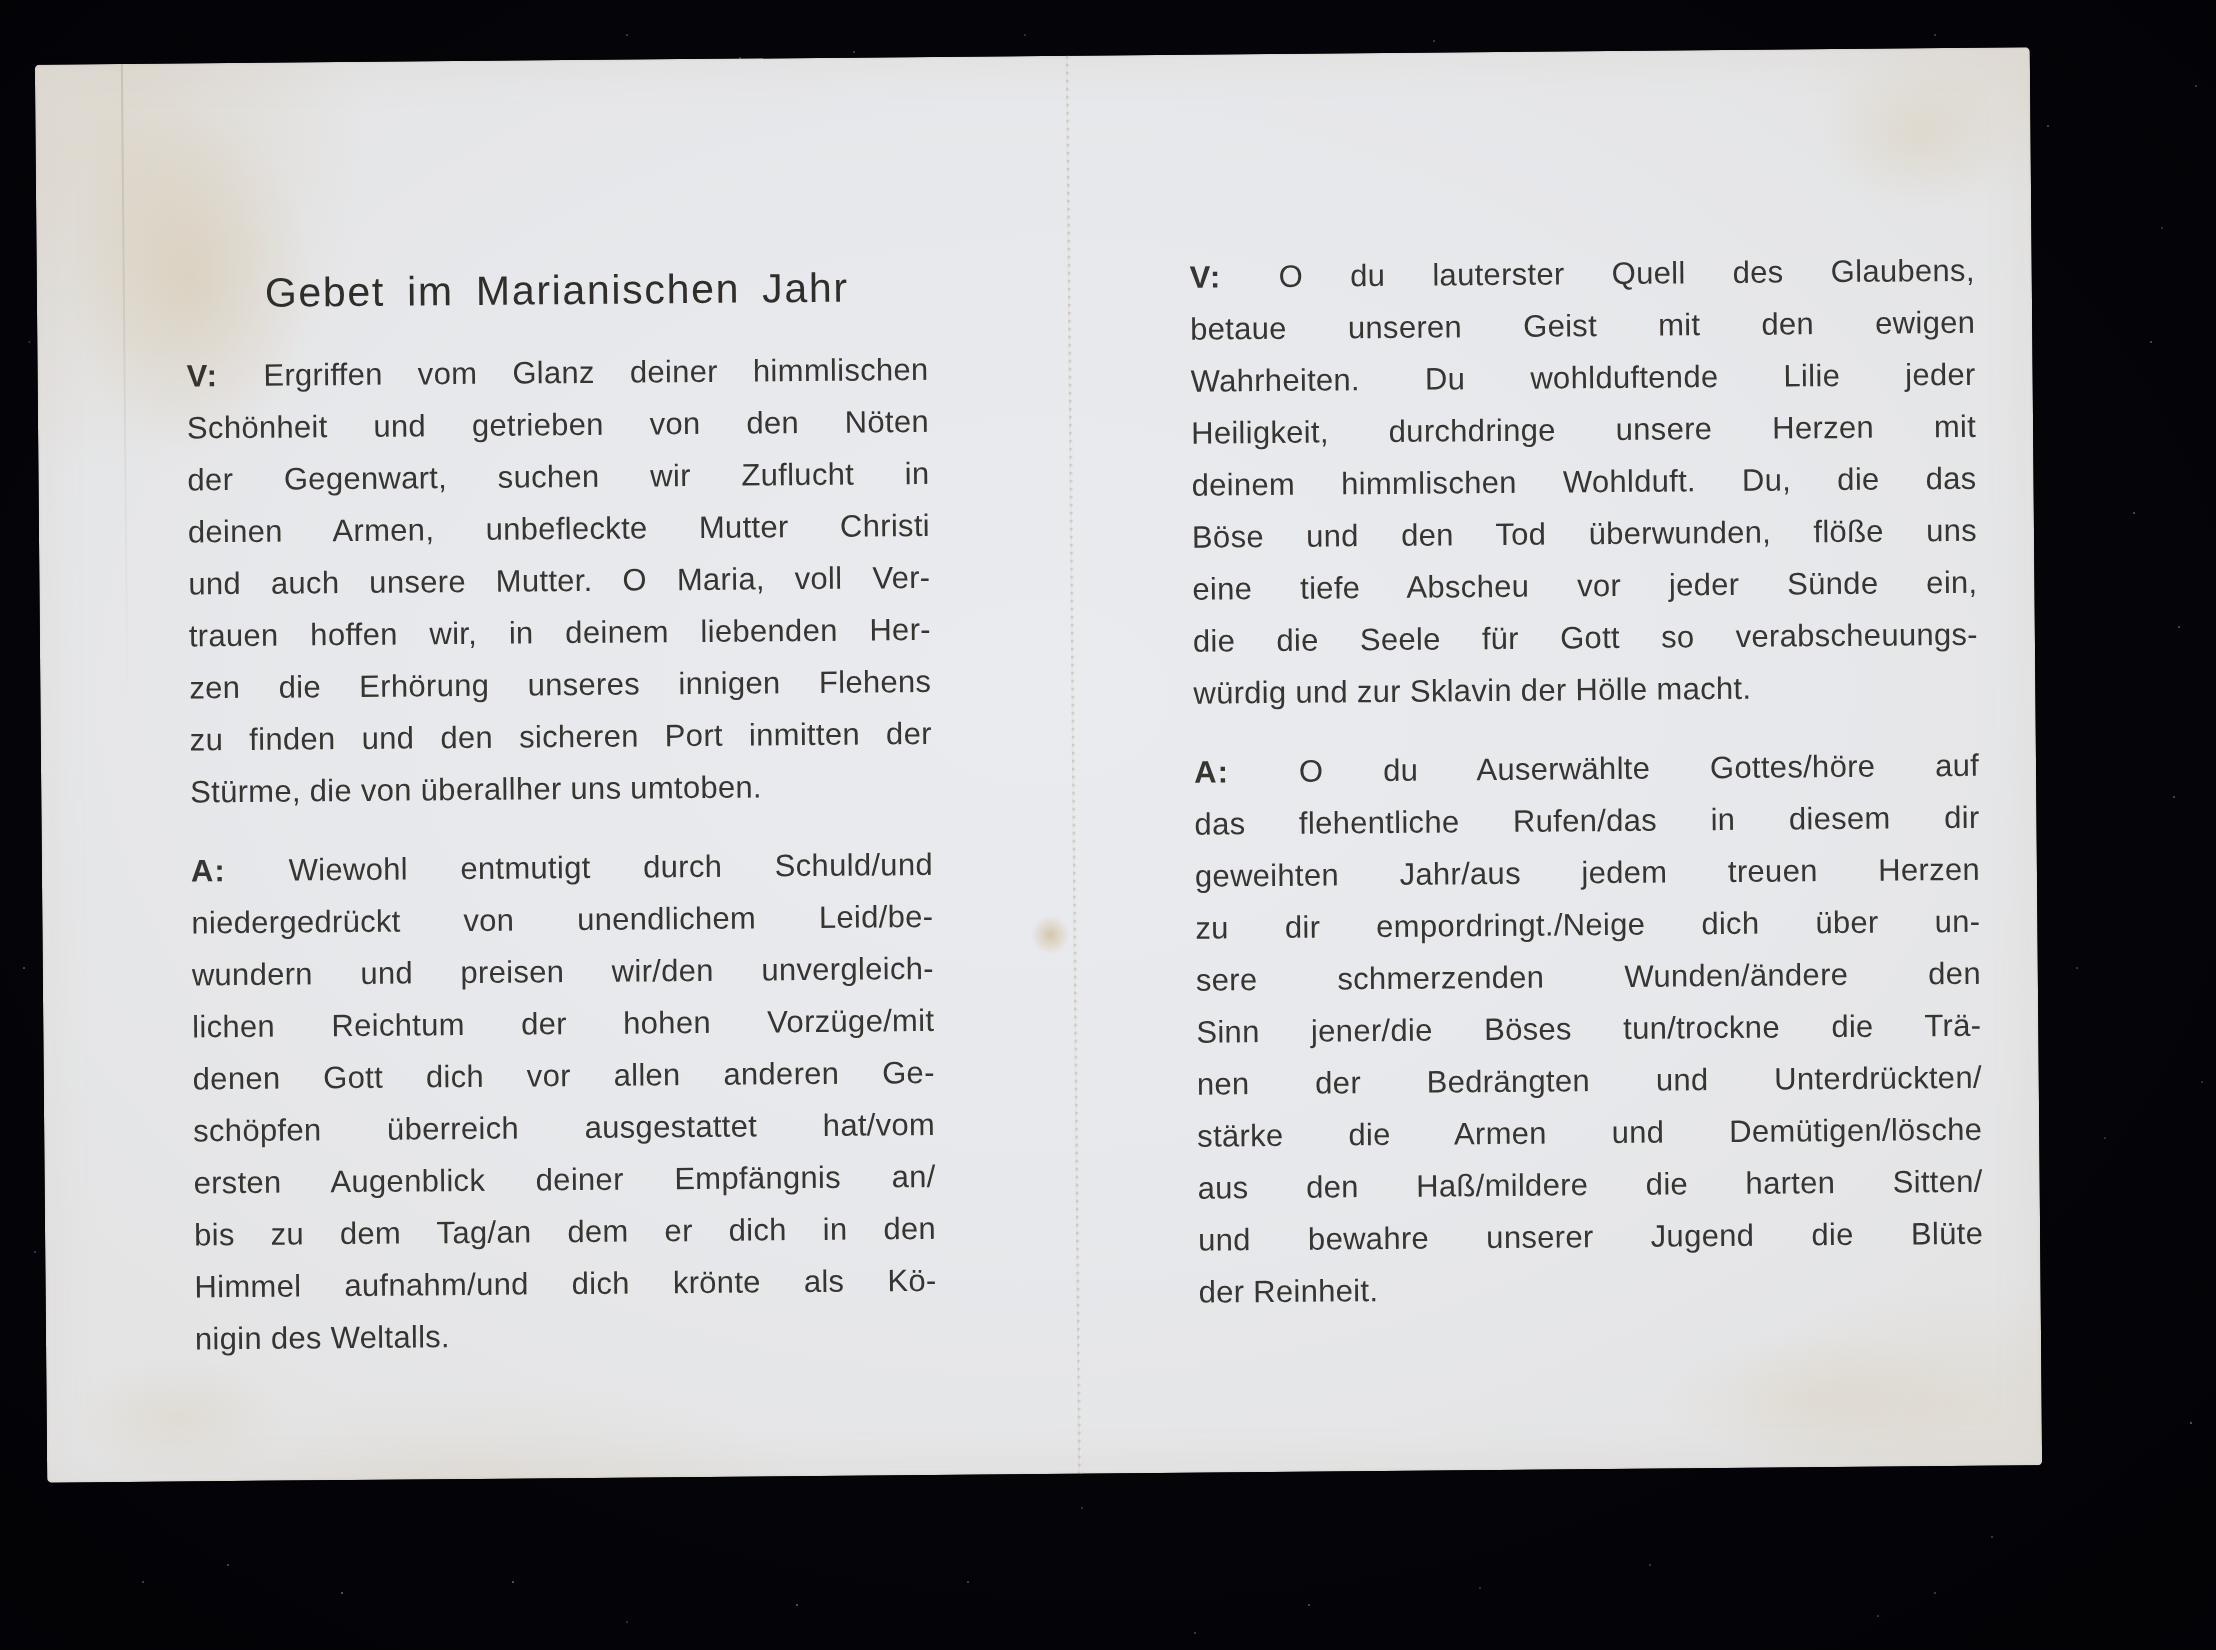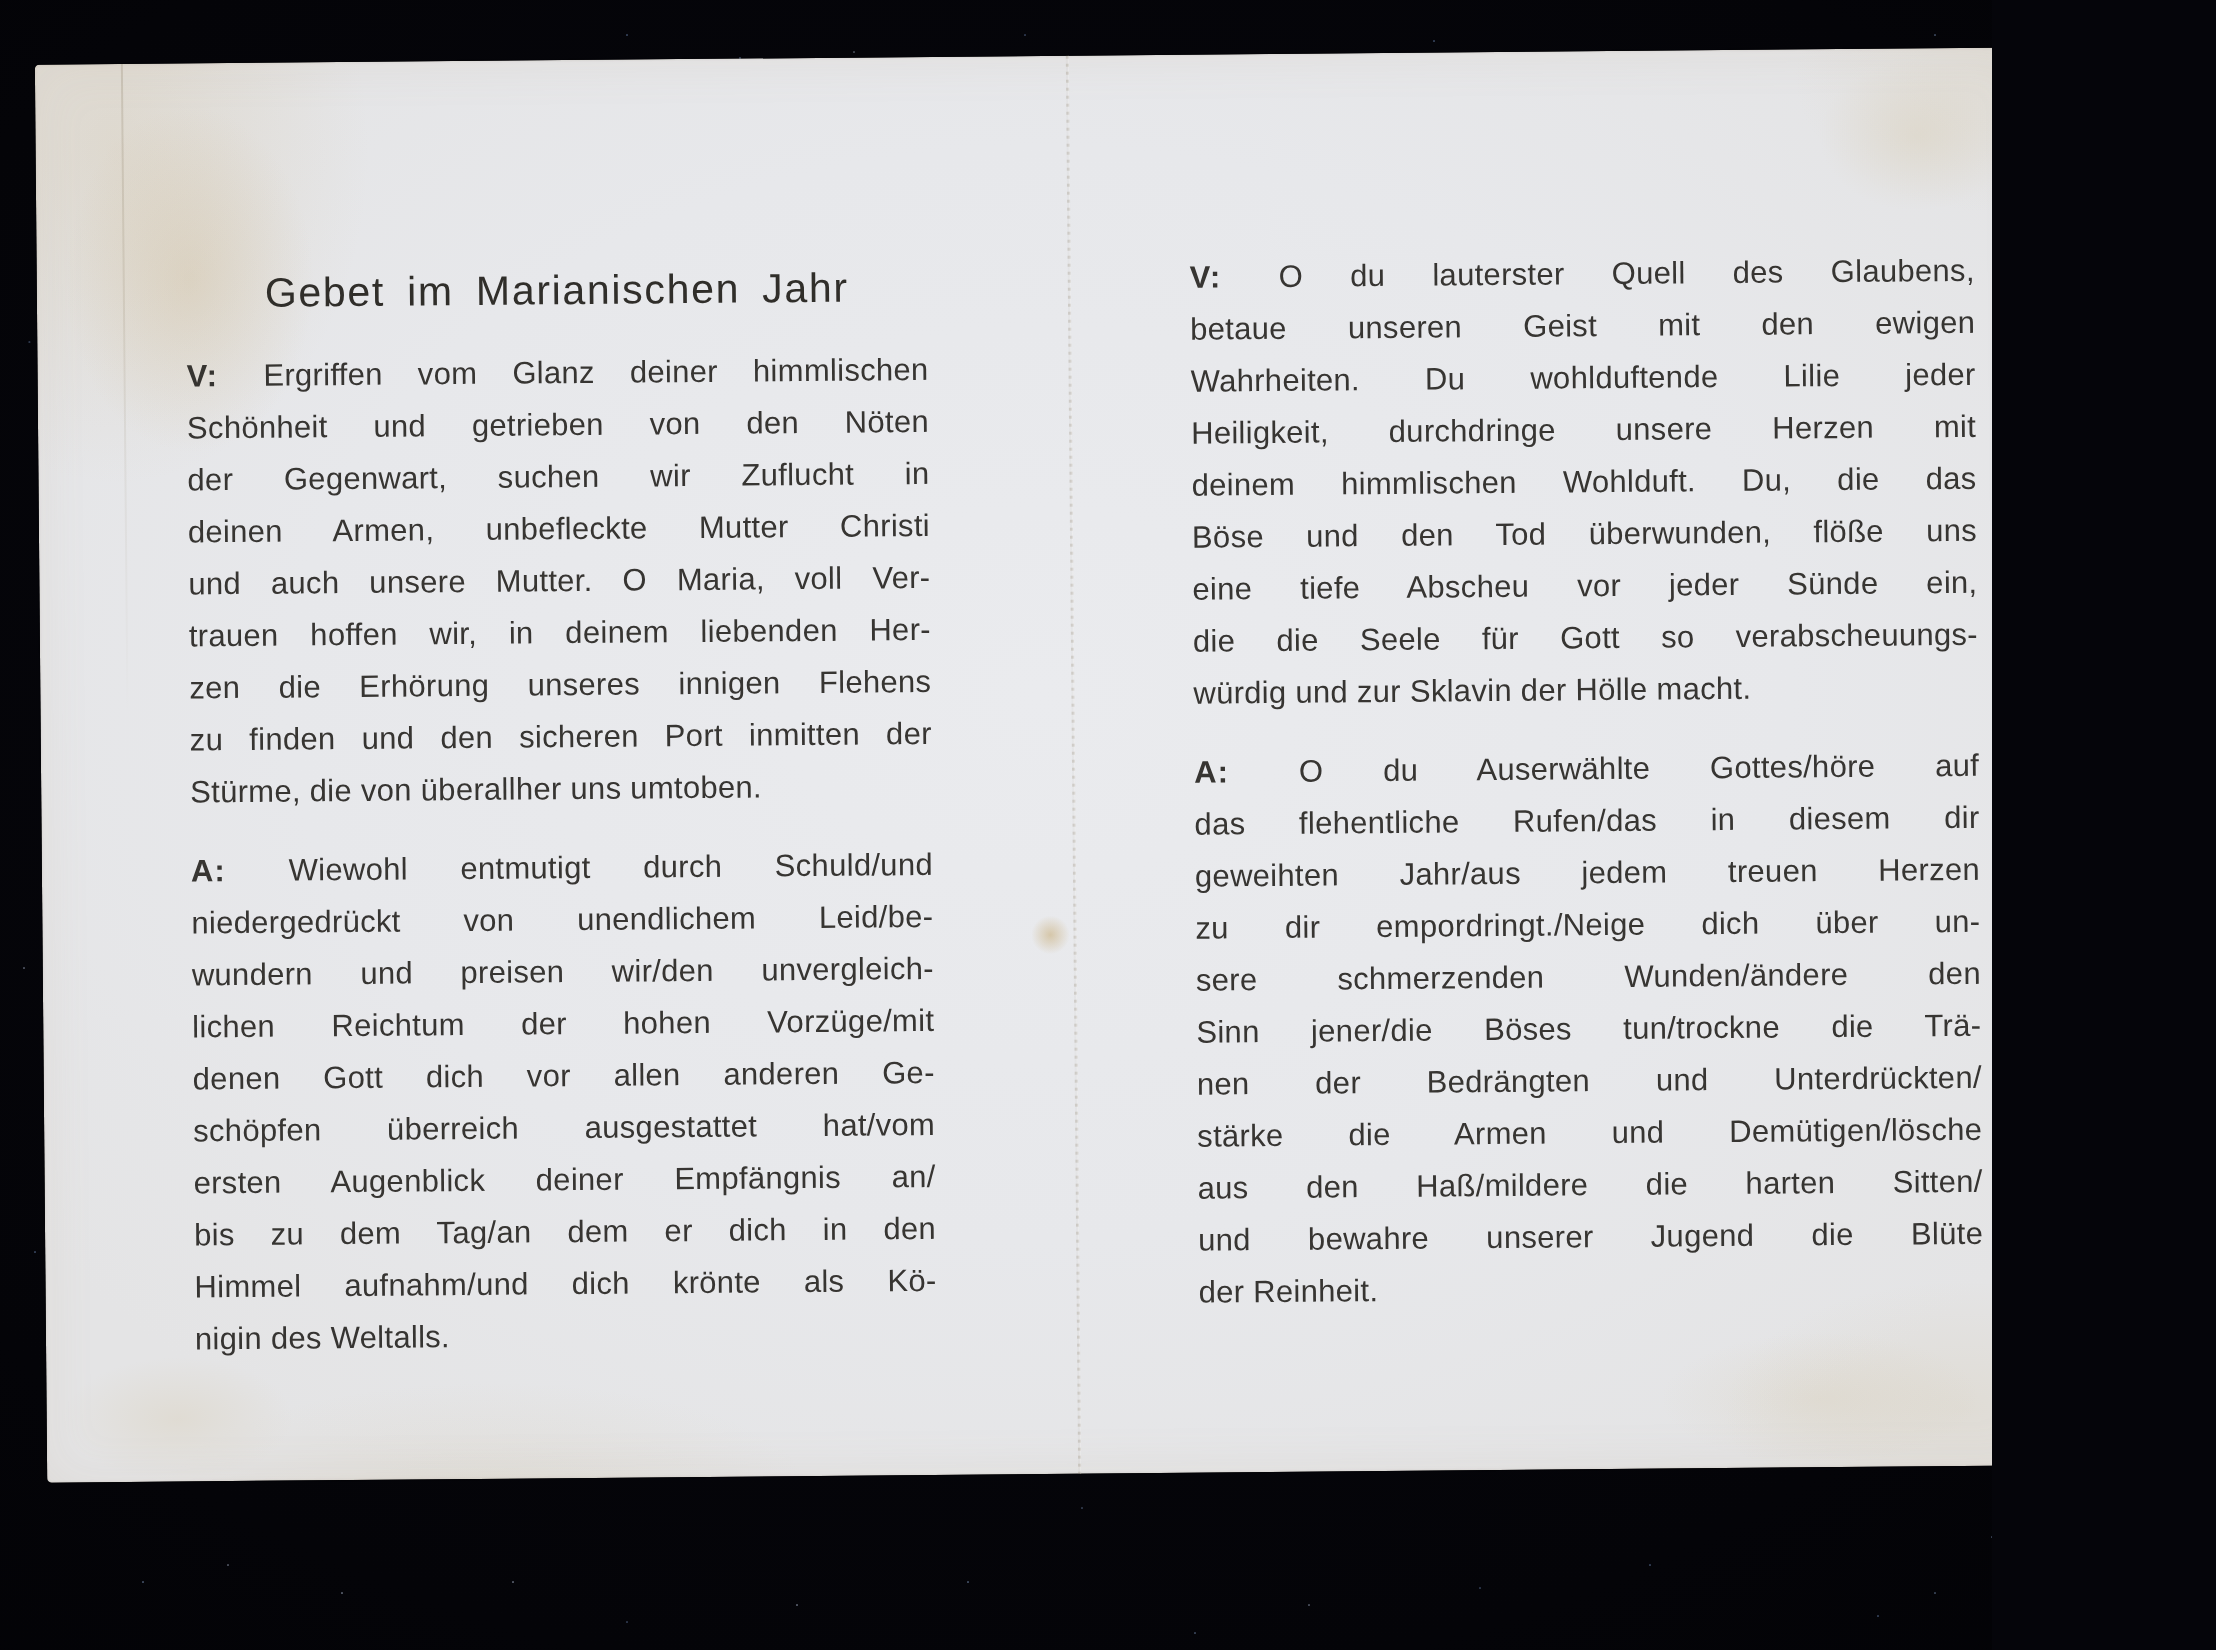--- a/index.html
+++ b/index.html
@@ -6,21 +6,21 @@
     margin: 0;
     padding: 0;
     background: #05050a;
     width: 2216px;
     height: 1650px;
     overflow: hidden;
     font-family: "Liberation Sans", "DejaVu Sans", sans-serif;
   }
   .stage {
     position: relative;
-    width: 1992px;
+    width: 2216px;
     height: 1650px;
     background: radial-gradient(ellipse 1820px 1365px at 50% 45%, #07070d 0%, #040408 70%, #020205 100%);
     overflow: hidden;
   }
   
   .speckles {
     position: absolute;
     left: 0; top: 0;
     width: 1.7px; height: 1.7px;
     border-radius: 50%;

